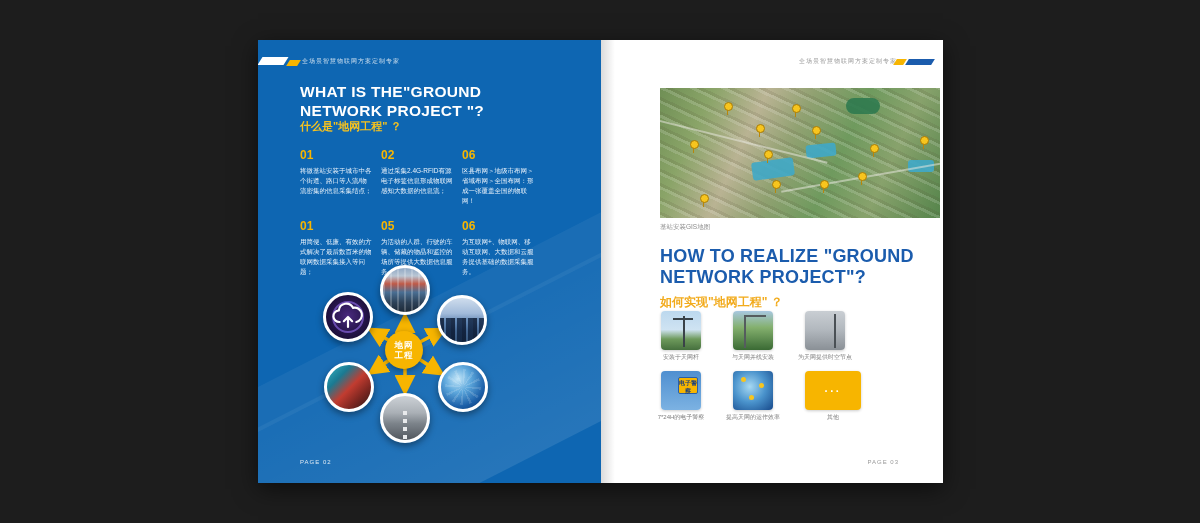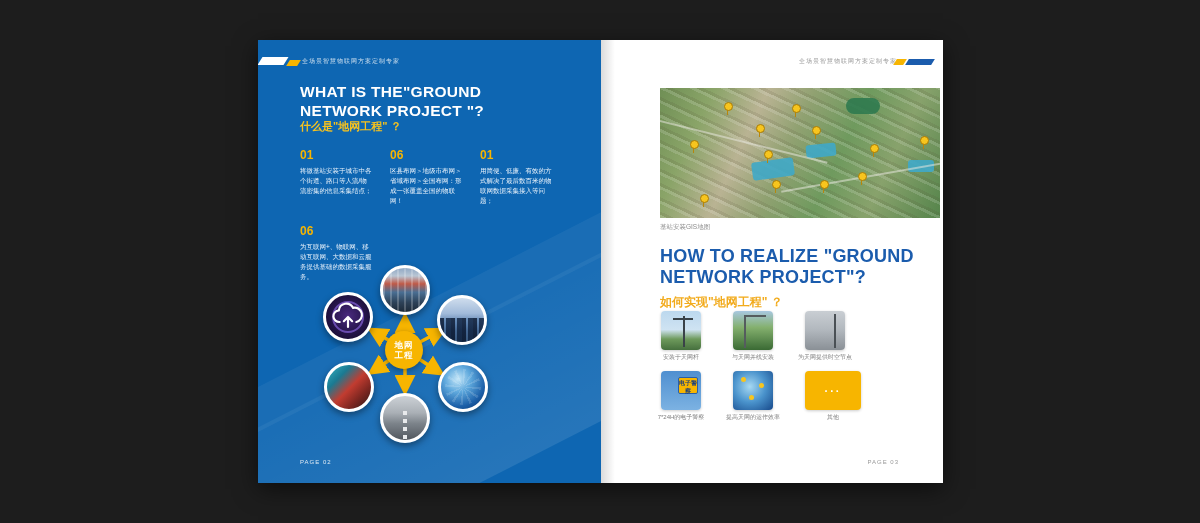--- a/index.html
+++ b/index.html
@@ -15,21 +15,21 @@
 
   .logo-row-left { position:absolute; left:0; top:15px; height:12px; }
   .mark { position:absolute; transform:skewX(-32deg); }
   .mark-white { left:2px; top:2px; width:26px; height:8px; background:#fff; }
   .mark-yellow-l { left:30px; top:5px; width:11px; height:6px; background:#f7b500; }
   .tagline-left { position:absolute; left:44px; top:17px; font-size:6px; letter-spacing:1px; color:rgba(255,255,255,.78); }
 
   .title-left { position:absolute; left:42px; top:43px; color:#fff; font-weight:bold; font-size:15.5px; line-height:1.22; letter-spacing:.3px; }
   .subtitle-left { position:absolute; left:42px; top:79px; color:#f7c21e; font-weight:bold; font-size:11px; }
 
-  .items-grid { position:absolute; left:42px; top:108px; width:262px; display:grid; grid-template-columns:72px 72px 72px; column-gap:9px; row-gap:13px;gap:18px; }
+  .items-grid { position:absolute; left:42px; top:108px; width:262px; display:grid; grid-template-columns:72px 72px 72px; column-gap:9px; row-gap:13px; }
   .item-num { color:#f7b500; font-weight:bold; font-size:12px; margin-bottom:4px; }
   .item-text { color:#e9f2fb; font-size:6.5px; line-height:1.55; }
 
   .diagram { position:absolute; left:0; top:0; width:343px; height:443px; pointer-events:none;padding-left:16px; }
   .node { position:absolute; width:50px; height:50px; border-radius:50%; border:3px solid #fff; box-shadow:0 3px 7px rgba(0,0,0,.4); overflow:hidden; }
   .node-city-street { background:linear-gradient(180deg,#8fa8c4 0%,#b9c6d4 18%,#c05a48 36%,#4a6f93 55%,#2e4258 78%,#1d2a38 100%); }
   .node-city-street:after { content:""; position:absolute; inset:0; background:repeating-linear-gradient(90deg, rgba(255,255,255,.22) 0 2px, transparent 2px 7px); }
   .node-cloud { background:radial-gradient(circle at 50% 48%, #4a2a7e 0%, #241448 55%, #0e0820 100%); display:flex; align-items:center; justify-content:center; }
   .node-cloud:after { content:""; position:absolute; inset:6px; border-radius:50%; border:2px solid rgba(160,120,255,.55); }
   .node-skyline { background:linear-gradient(180deg,#cfdded 0%,#a2bbda 35%,#5a7fae 58%,#2c4a74 74%,#152c4a 100%); }
@@ -104,26 +104,34 @@
         <div>NETWORK PROJECT "?</div>
       </div>
       <div class="subtitle-left">什么是"地网工程" ？</div>
 
       <div class="items-grid">
         <div>
           <div class="item-num">01</div>
           <div class="item-text">将微基站安装于城市中各个街道、路口等人流/物流密集的信息采集结点；</div>
         </div>
         <div>
+          <div class="item-num">02</div>
+          <div class="item-text">通过采集2.4G-RFID有源电子标签信息形成物联网感知大数据的信息流；</div>
+        </div>
+        <div>
           <div class="item-num">06</div>
           <div class="item-text">区县布网＞地级市布网＞省域布网＞全国布网：形成一张覆盖全国的物联网！</div>
         </div>
         <div>
           <div class="item-num">01</div>
           <div class="item-text">用简便、低廉、有效的方式解决了最后数百米的物联网数据采集接入等问题；</div>
+        </div>
+        <div>
+          <div class="item-num">05</div>
+          <div class="item-text">为活动的人群、行驶的车辆、储藏的物品和监控的场所等提供大数据信息服务；</div>
         </div>
         <div>
           <div class="item-num">06</div>
           <div class="item-text">为互联网+、物联网、移动互联网、大数据和云服务提供基础的数据采集服务。</div>
         </div>
       </div>
 
       <div class="diagram">
         <svg width="343" height="443" style="position:absolute;left:0;top:0">
           <defs>

